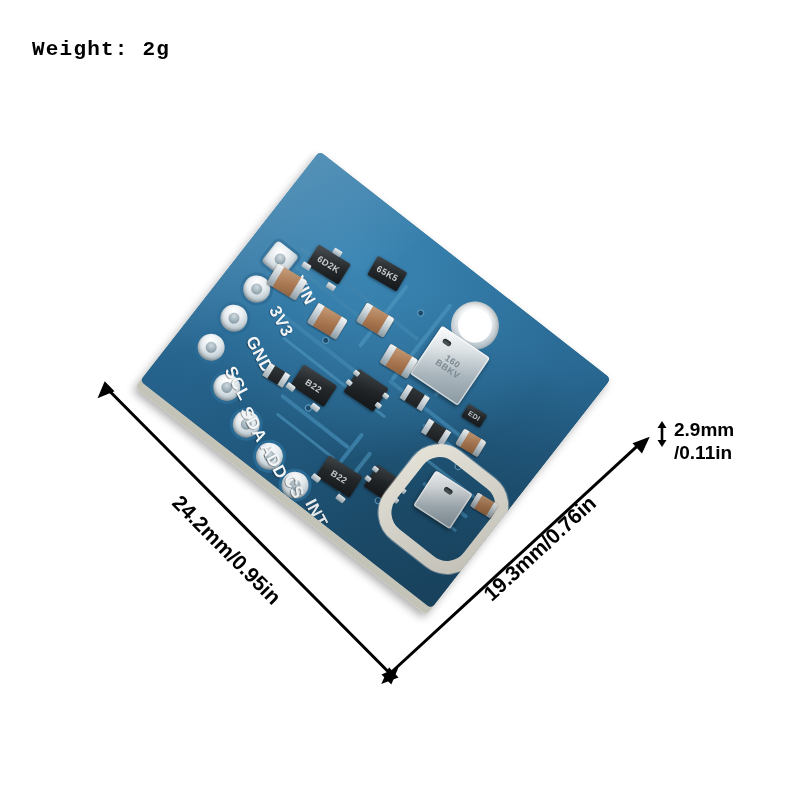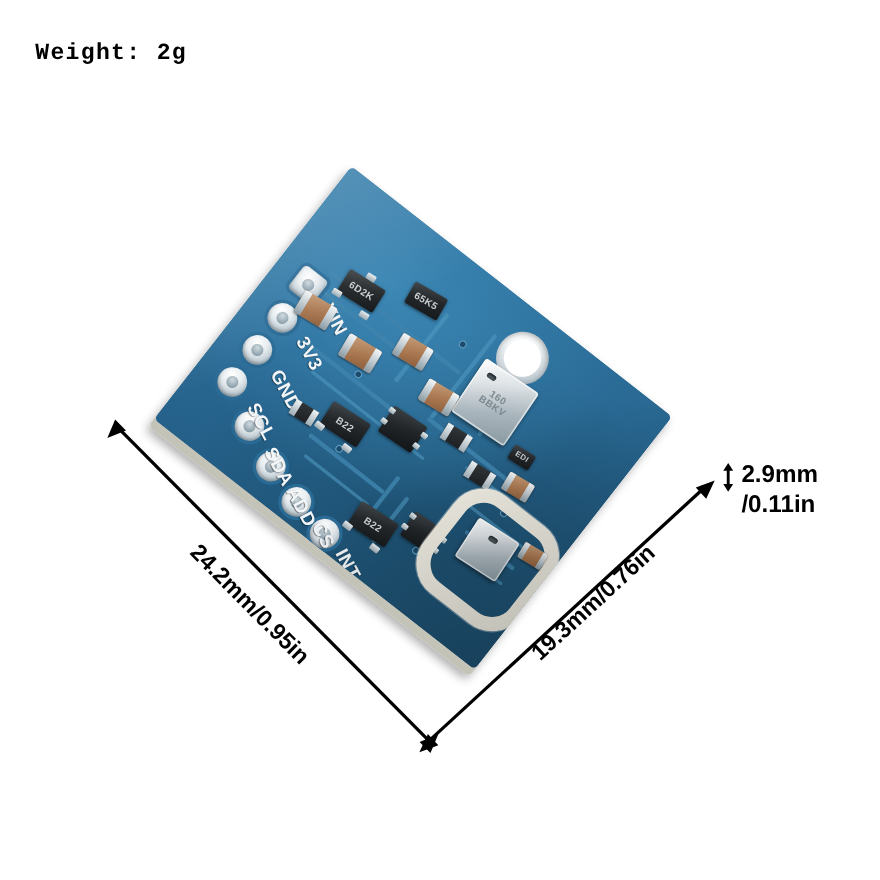--- a/index.html
+++ b/index.html
@@ -154,21 +154,21 @@
     position:absolute;color:#000;font-weight:700;
     font-family:"Liberation Sans",sans-serif;
     font-size:21px;white-space:nowrap;transform-origin:0 50%;
   }
   .arrowhead{
     position:absolute;width:0;height:0;
     border-left:7px solid transparent;border-right:7px solid transparent;
     border-bottom:17px solid #000;transform-origin:50% 70%;
   }
   .thick-label{
-    position:absolute;color:#000;font-weight:700;font-size:22px;
+    position:absolute;color:#000;font-weight:700;font-size:19px;
     line-height:1.22;white-space:nowrap;
   }
   .updown{position:absolute;width:14px;height:26px;}
 </style>
 </head>
 <body>
 
 <div id="stage">
 
   <div class="spec" id="spec-weight">Weight: 2g</div>

